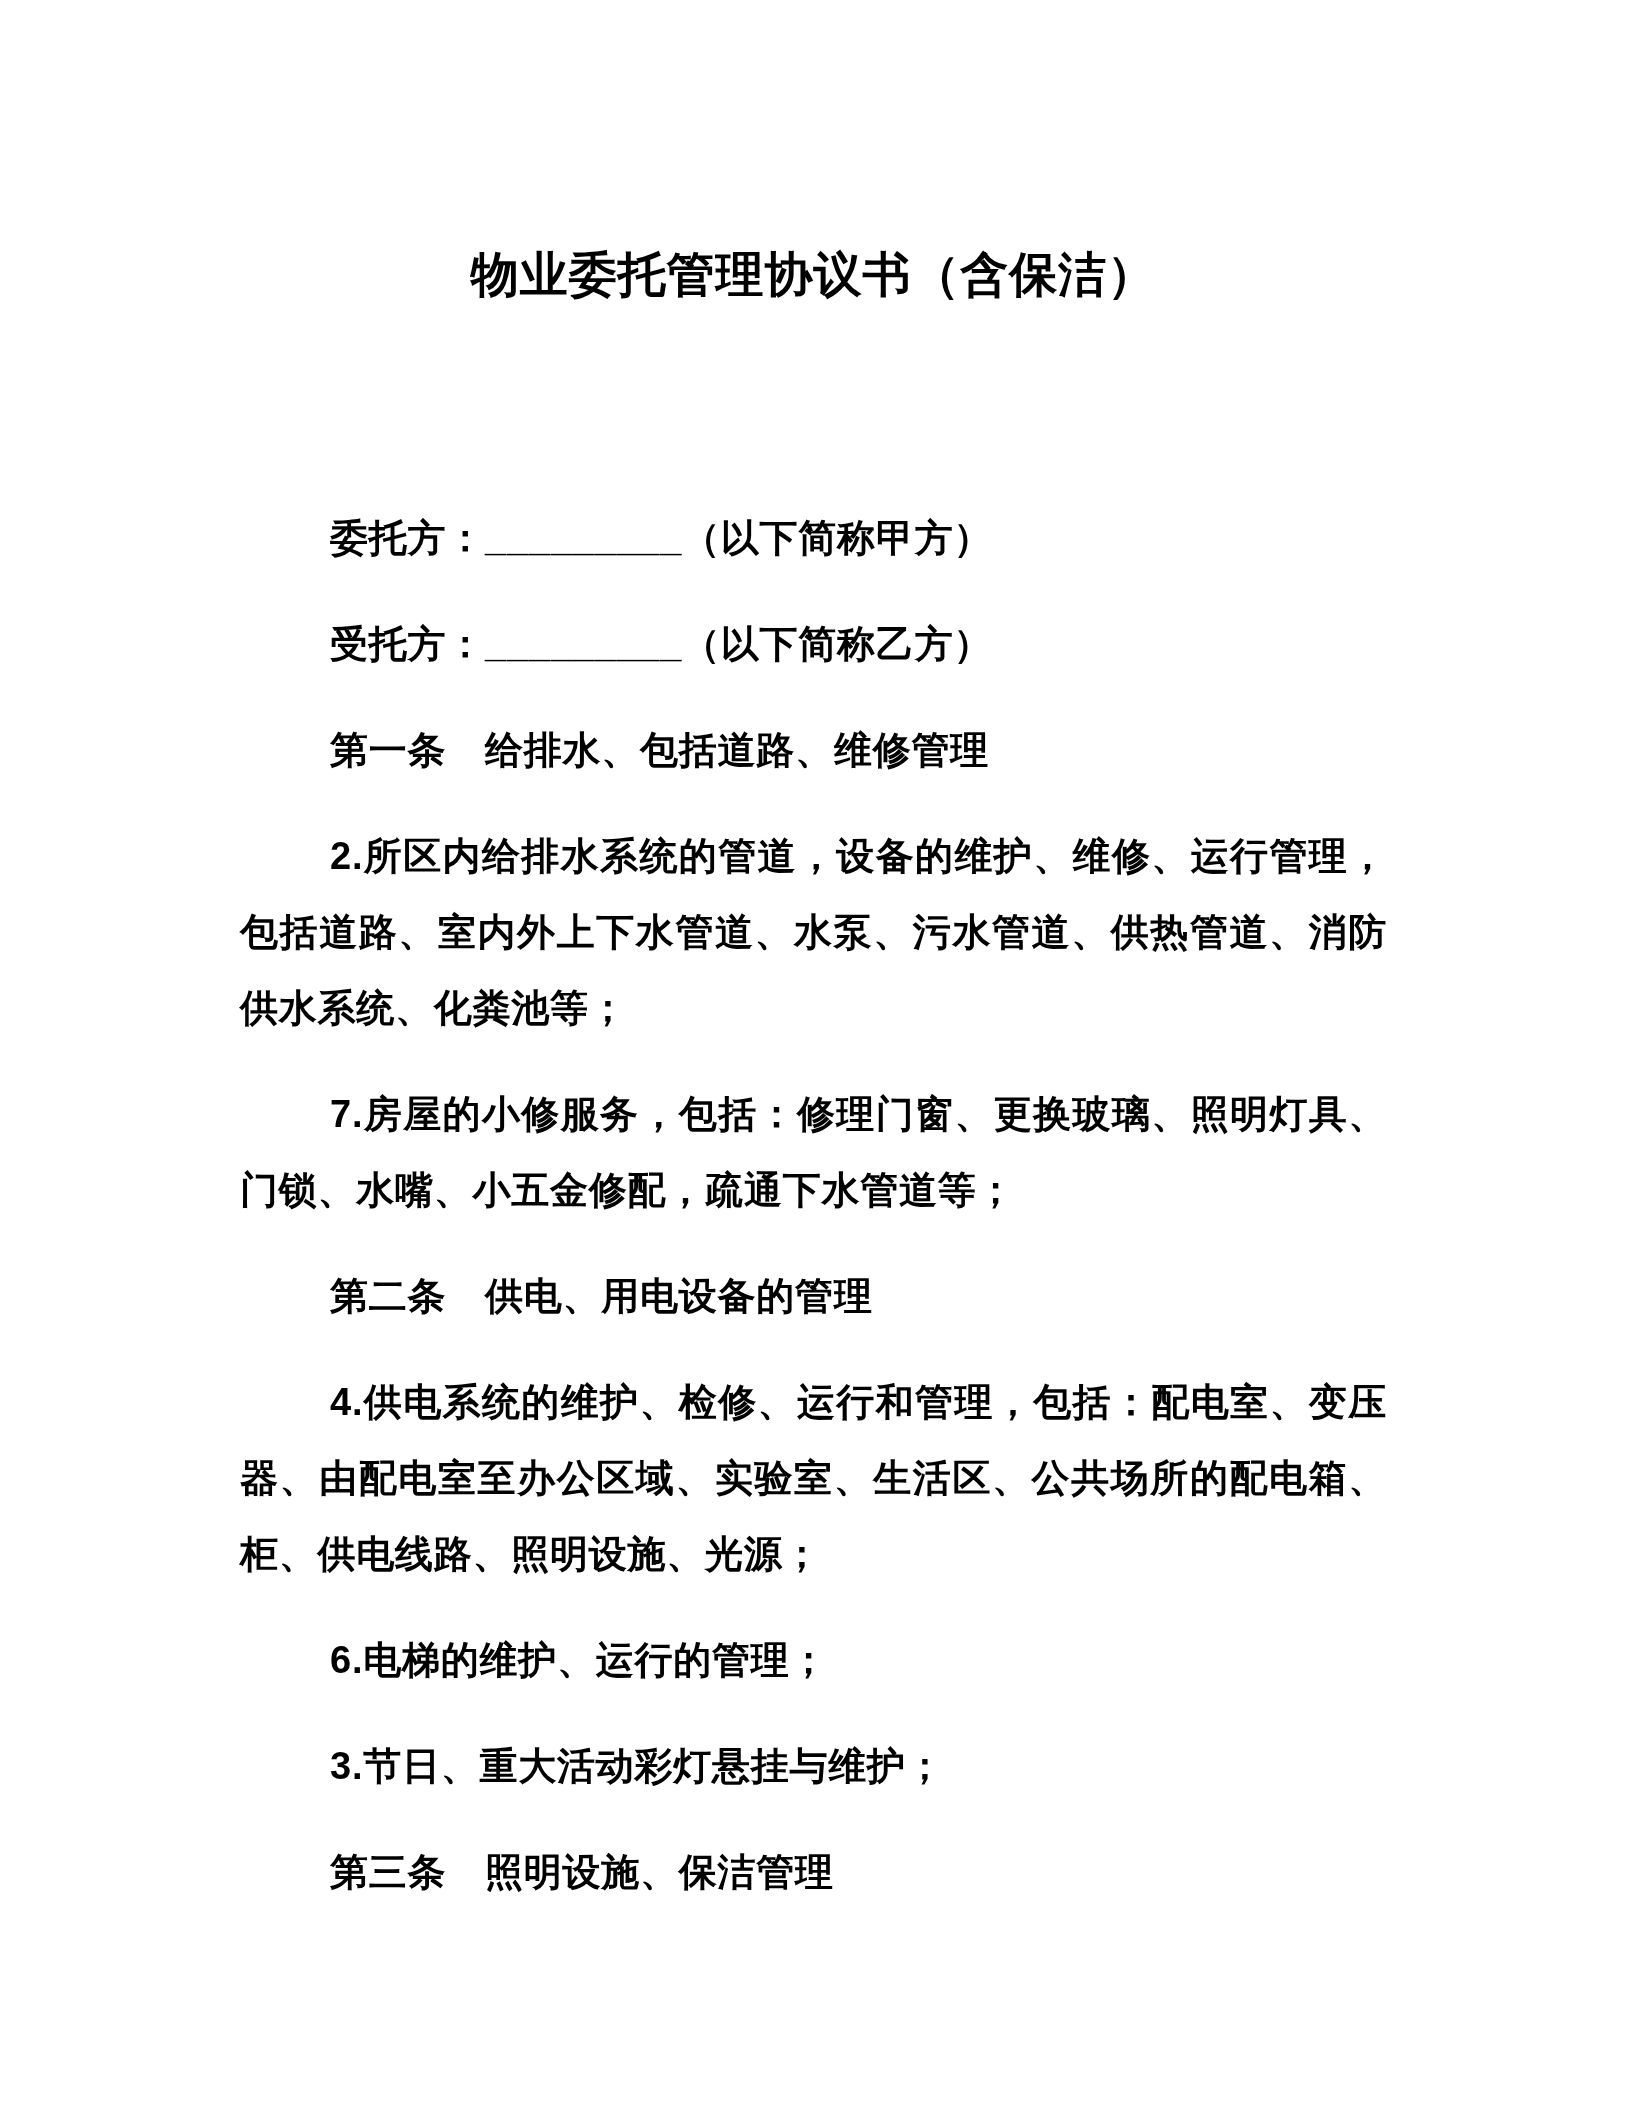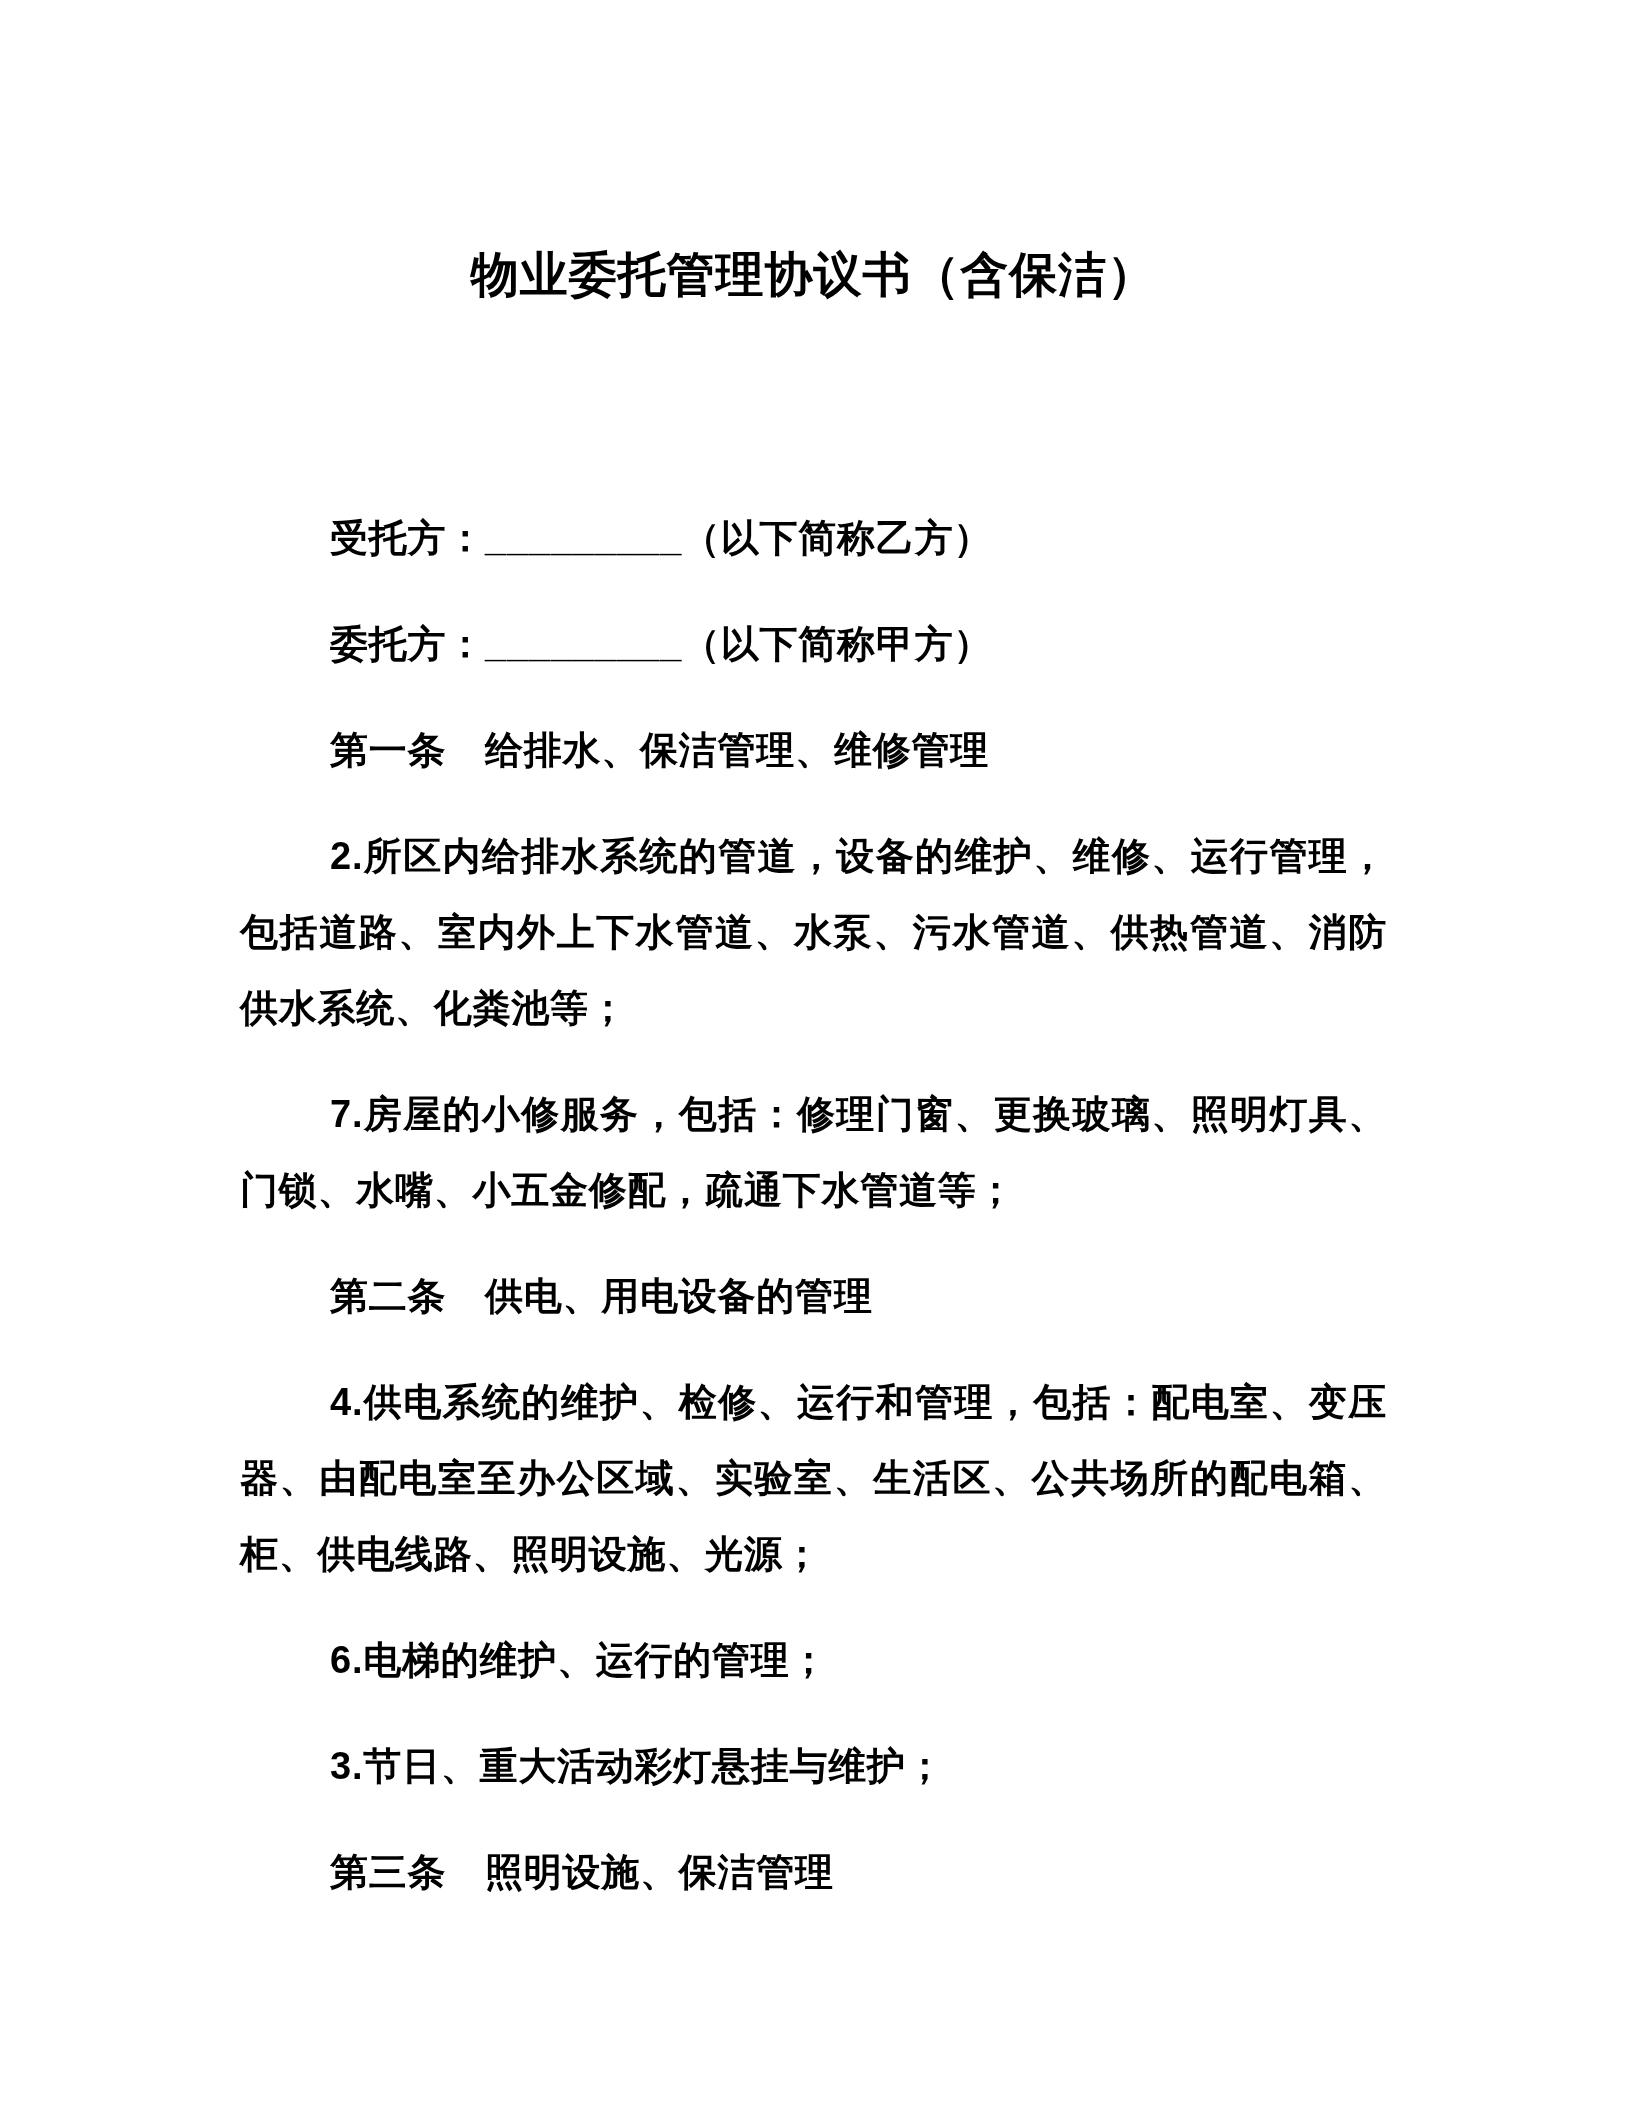--- a/index.html
+++ b/index.html
@@ -40,25 +40,25 @@
     word-break: break-all;
   }
 </style>
 </head>
 <body>
 
 <div class="page">
   <h1 class="doc-title">物业委托管理协议书（含保洁）</h1>
 
   <div class="doc-body">
+    <p class="para">委托方：_________（以下简称甲方）</p>
+
     <p class="para">受托方：_________（以下简称乙方）</p>
 
-    <p class="para">委托方：_________（以下简称甲方）</p>
-
-    <p class="para">第一条　给排水、保洁管理、维修管理</p>
+    <p class="para">第一条　给排水、包括道路、维修管理</p>
 
     <p class="para">2.所区内给排水系统的管道，设备的维护、维修、运行管理，包括道路、室内外上下水管道、水泵、污水管道、供热管道、消防供水系统、化粪池等；</p>
 
     <p class="para">7.房屋的小修服务，包括：修理门窗、更换玻璃、照明灯具、门锁、水嘴、小五金修配，疏通下水管道等；</p>
 
     <p class="para">第二条　供电、用电设备的管理</p>
 
     <p class="para">4.供电系统的维护、检修、运行和管理，包括：配电室、变压器、由配电室至办公区域、实验室、生活区、公共场所的配电箱、柜、供电线路、照明设施、光源；</p>
 
     <p class="para">6.电梯的维护、运行的管理；</p>

